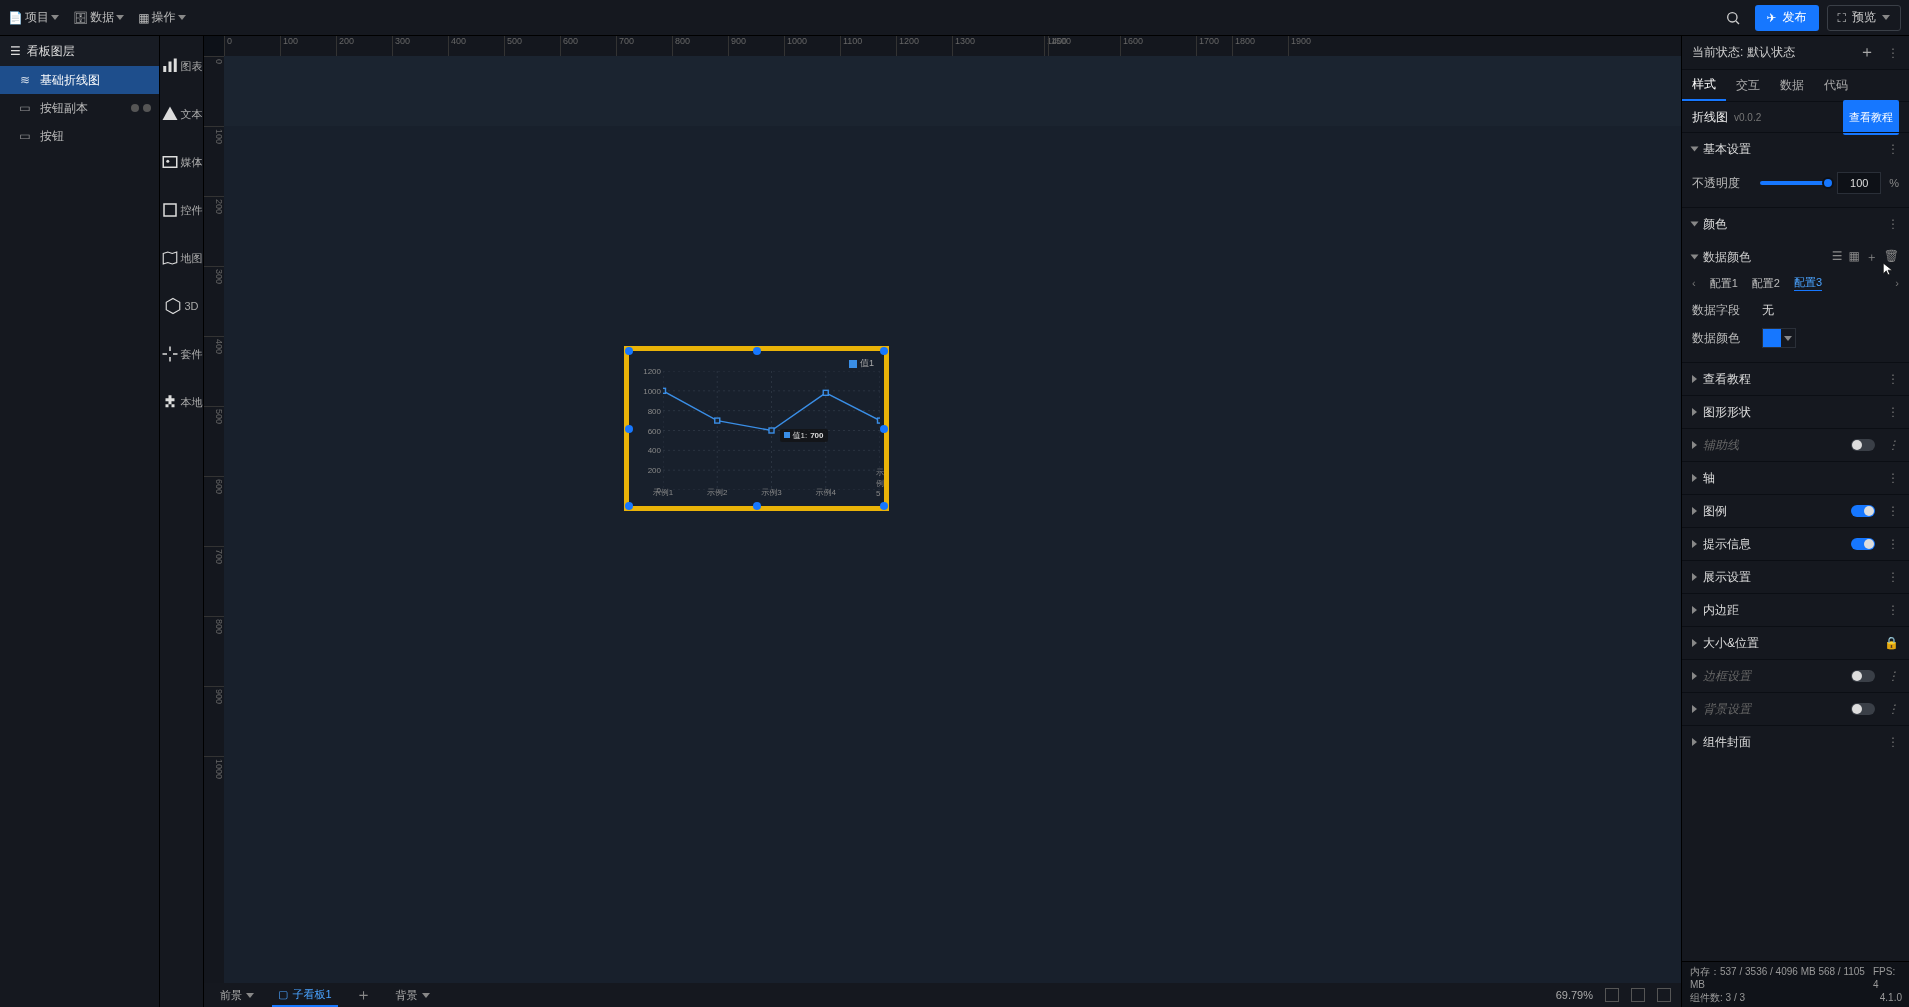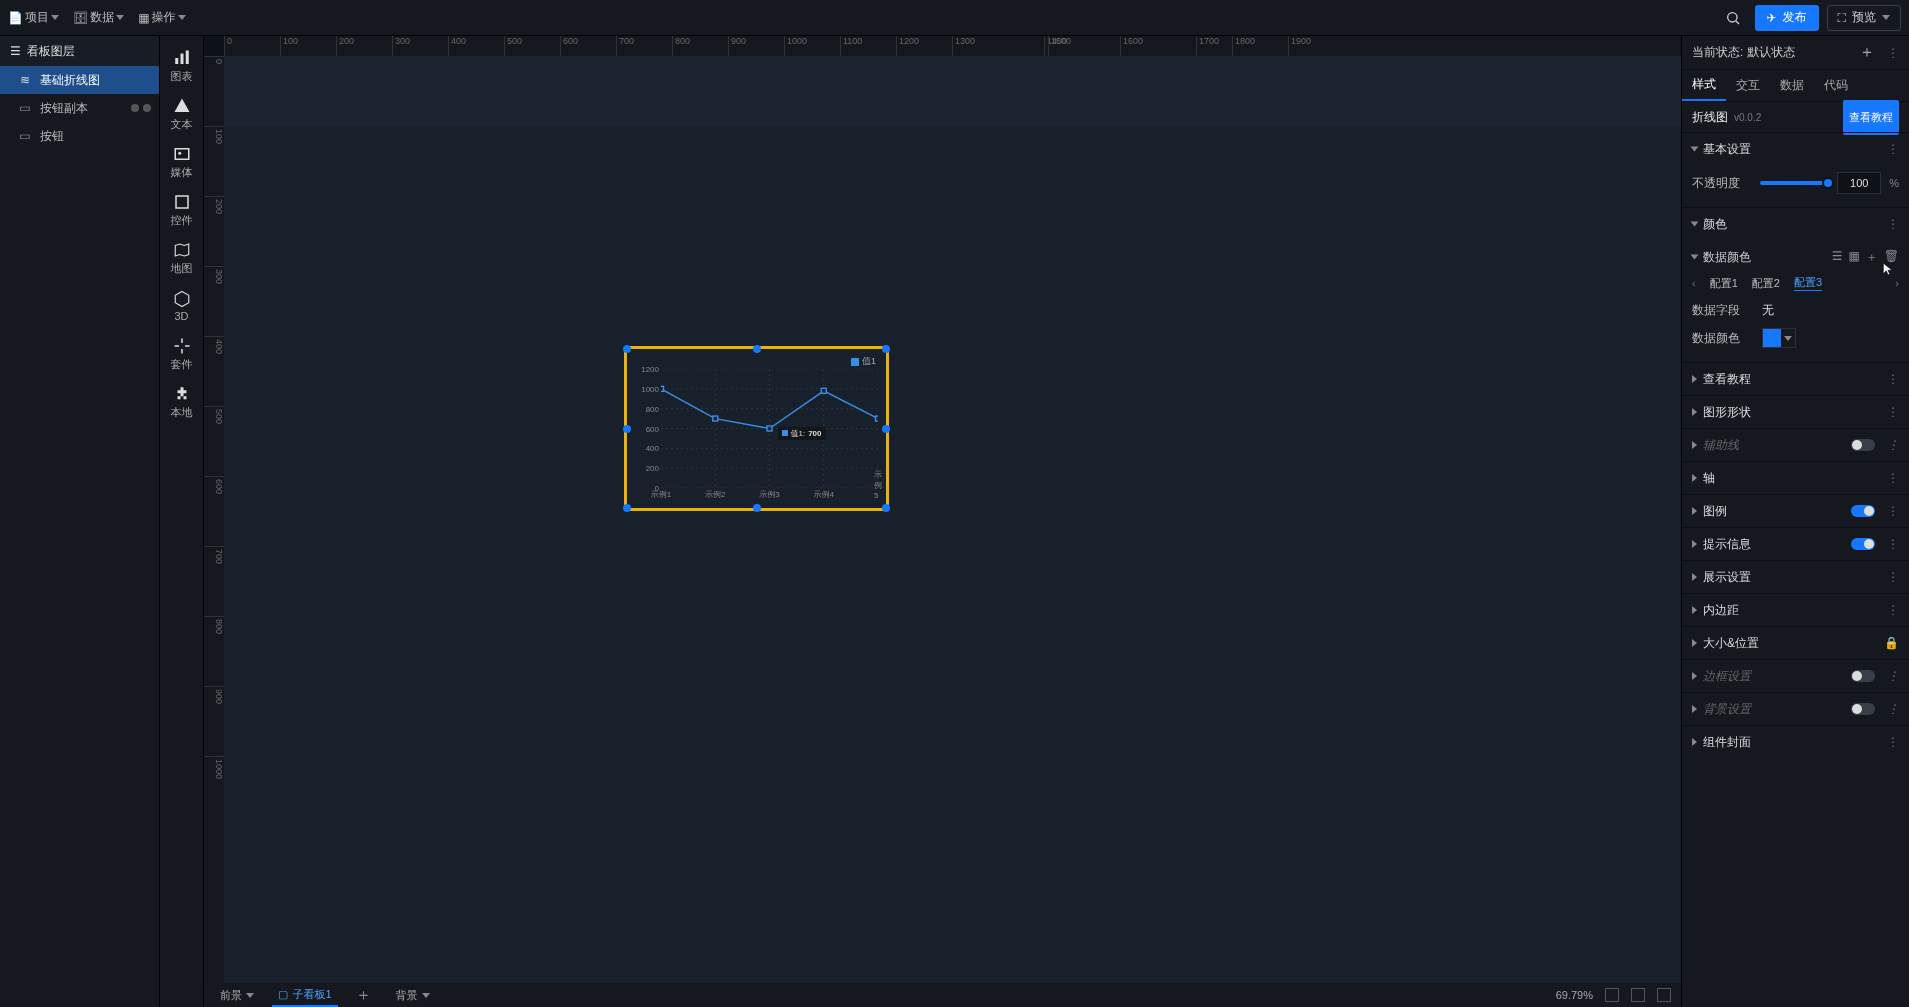--- a/index.html
+++ b/index.html
@@ -21,35 +21,35 @@
 .layers { width:160px; background:#15181f; border-right:1px solid #000; display:flex; flex-direction:column; }
 .layers .hdr { height:30px; display:flex; align-items:center; gap:6px; padding:0 10px; background:#181c24; color:#ddd; }
 .layers .item { height:28px; display:flex; align-items:center; padding-left:18px; gap:8px; color:#bbb; cursor:pointer; position:relative; }
 .layers .item.sel { background:#1e4e8c; color:#fff; }
 .layers .item .glyph { width:14px; text-align:center; opacity:.8; }
 .layers .badges { position:absolute; right:8px; display:flex; gap:4px; }
 .layers .dot { width:8px; height:8px; border-radius:50%; background:#555; }
 
 
 .rail { width:44px; background:#15181f; border-right:1px solid #000; display:flex; flex-direction:column; align-items:center; padding-top:6px; }
-.rail .rc { width:44px; height:48px; display:flex; flex-direction:column; align-items:center; justify-content:center; gap:2px; color:#aaa; cursor:pointer; font-size:11px; }
+.rail .rc { width:44px; height:48px; display:flex; flex-direction:row; align-items:center; justify-content:center; gap:2px; color:#aaa; cursor:pointer; font-size:11px; }
 .rail .rc svg { width:18px; height:18px; fill:#ddd; }
 .rail .rc span { font-size:11px; }
 
 
 .canvaswrap { flex:1; background:#0d1118; position:relative; overflow:hidden; }
 .rulerx { position:absolute; top:0; left:20px; right:0; height:20px; background:#14171e; color:#666; font-size:9px; overflow:hidden; }
 .rulerx .tick { position:absolute; top:0; height:20px; border-left:1px solid #333; padding-left:2px; line-height:10px; }
 .rulery { position:absolute; top:20px; left:0; width:20px; bottom:24px; background:#14171e; color:#666; font-size:9px; }
 .rulery .tick { position:absolute; left:0; width:20px; border-top:1px solid #333; writing-mode:vertical-rl; font-size:9px; padding-top:2px; }
 .stage { position:absolute; top:20px; left:20px; right:0; bottom:24px; background:#1b2430; }
 .stage .dark { position:absolute; top:70px; left:0; right:0; bottom:0; background:#18202c; }
 
 
-.selbox { position:absolute; left:400px; top:290px; width:265px; height:165px; border:3px solid #eab308; }
+.selbox { position:absolute; left:400px; top:290px; width:265px; height:165px; border:5px solid #eab308; }
 .selbox .h { position:absolute; width:8px; height:8px; background:#1677ff; border-radius:50%; }
 .selbox .h.tl{top:-4px;left:-4px}.selbox .h.tr{top:-4px;right:-4px}.selbox .h.bl{bottom:-4px;left:-4px}.selbox .h.br{bottom:-4px;right:-4px}
 .selbox .h.tm{top:-4px;left:50%;margin-left:-4px}.selbox .h.bm{bottom:-4px;left:50%;margin-left:-4px}
 .selbox .h.ml{left:-4px;top:50%;margin-top:-4px}.selbox .h.mr{right:-4px;top:50%;margin-top:-4px}
 .chart { position:absolute; inset:6px 6px 6px 6px; }
 .chart .legend { position:absolute; top:0; right:4px; font-size:9px; color:#aaa; display:flex; align-items:center; gap:3px; }
 .chart .legend .sw { width:8px; height:8px; background:#3a8ee6; }
 .chart .plot { position:absolute; top:14px; left:28px; right:6px; bottom:18px; }
 .chart .ylab { position:absolute; left:0; width:26px; text-align:right; font-size:8px; color:#888; transform:translateY(-4px); }
 .chart .xlab { position:absolute; bottom:0; font-size:8px; color:#888; transform:translateX(-50%); }
@@ -536,18 +536,28 @@
         </div>
       <div class="sec">
           <div class="hd">
             <span class="cv"></span>
             <span>组件封面</span>
             <span class="more">⋮</span>
           </div>
         </div>
     </div>
 
+    <div class="statusbar">
+      <div style="display:flex;justify-content:space-between">
+          <span>内存：537 / 3536 / 4096 MB  568 / 1105 MB</span>
+          <span>FPS:  4</span>
+        </div>
+      <div style="display:flex;justify-content:space-between">
+          <span>组件数: 3 / 3</span>
+          <span>4.1.0</span>
+        </div>
+    </div>
   </div>
 </div>
 
 <svg class="cursor" style="top:260px; right:14px" viewBox="0 0 24 24">
     <path d="M4 2l0 18 5-5 3 7 3-1-3-7 7 0z" fill="#fff" stroke="#000" stroke-width="1"></path>
   </svg>
 
 </body></html>

